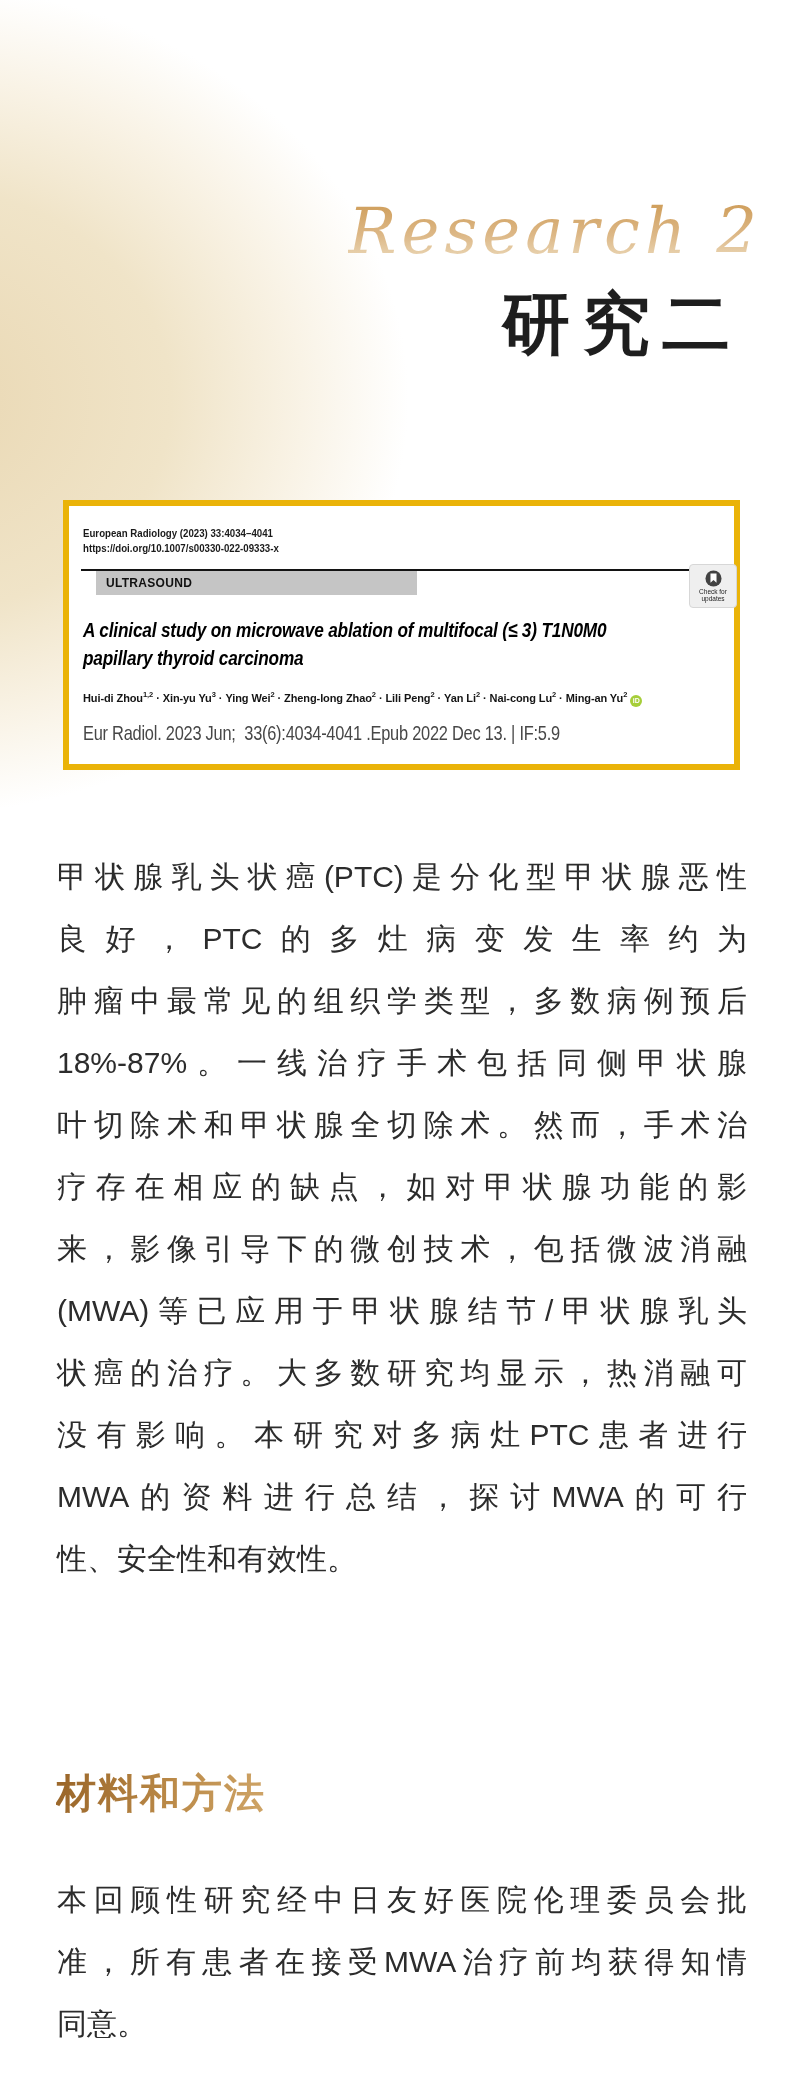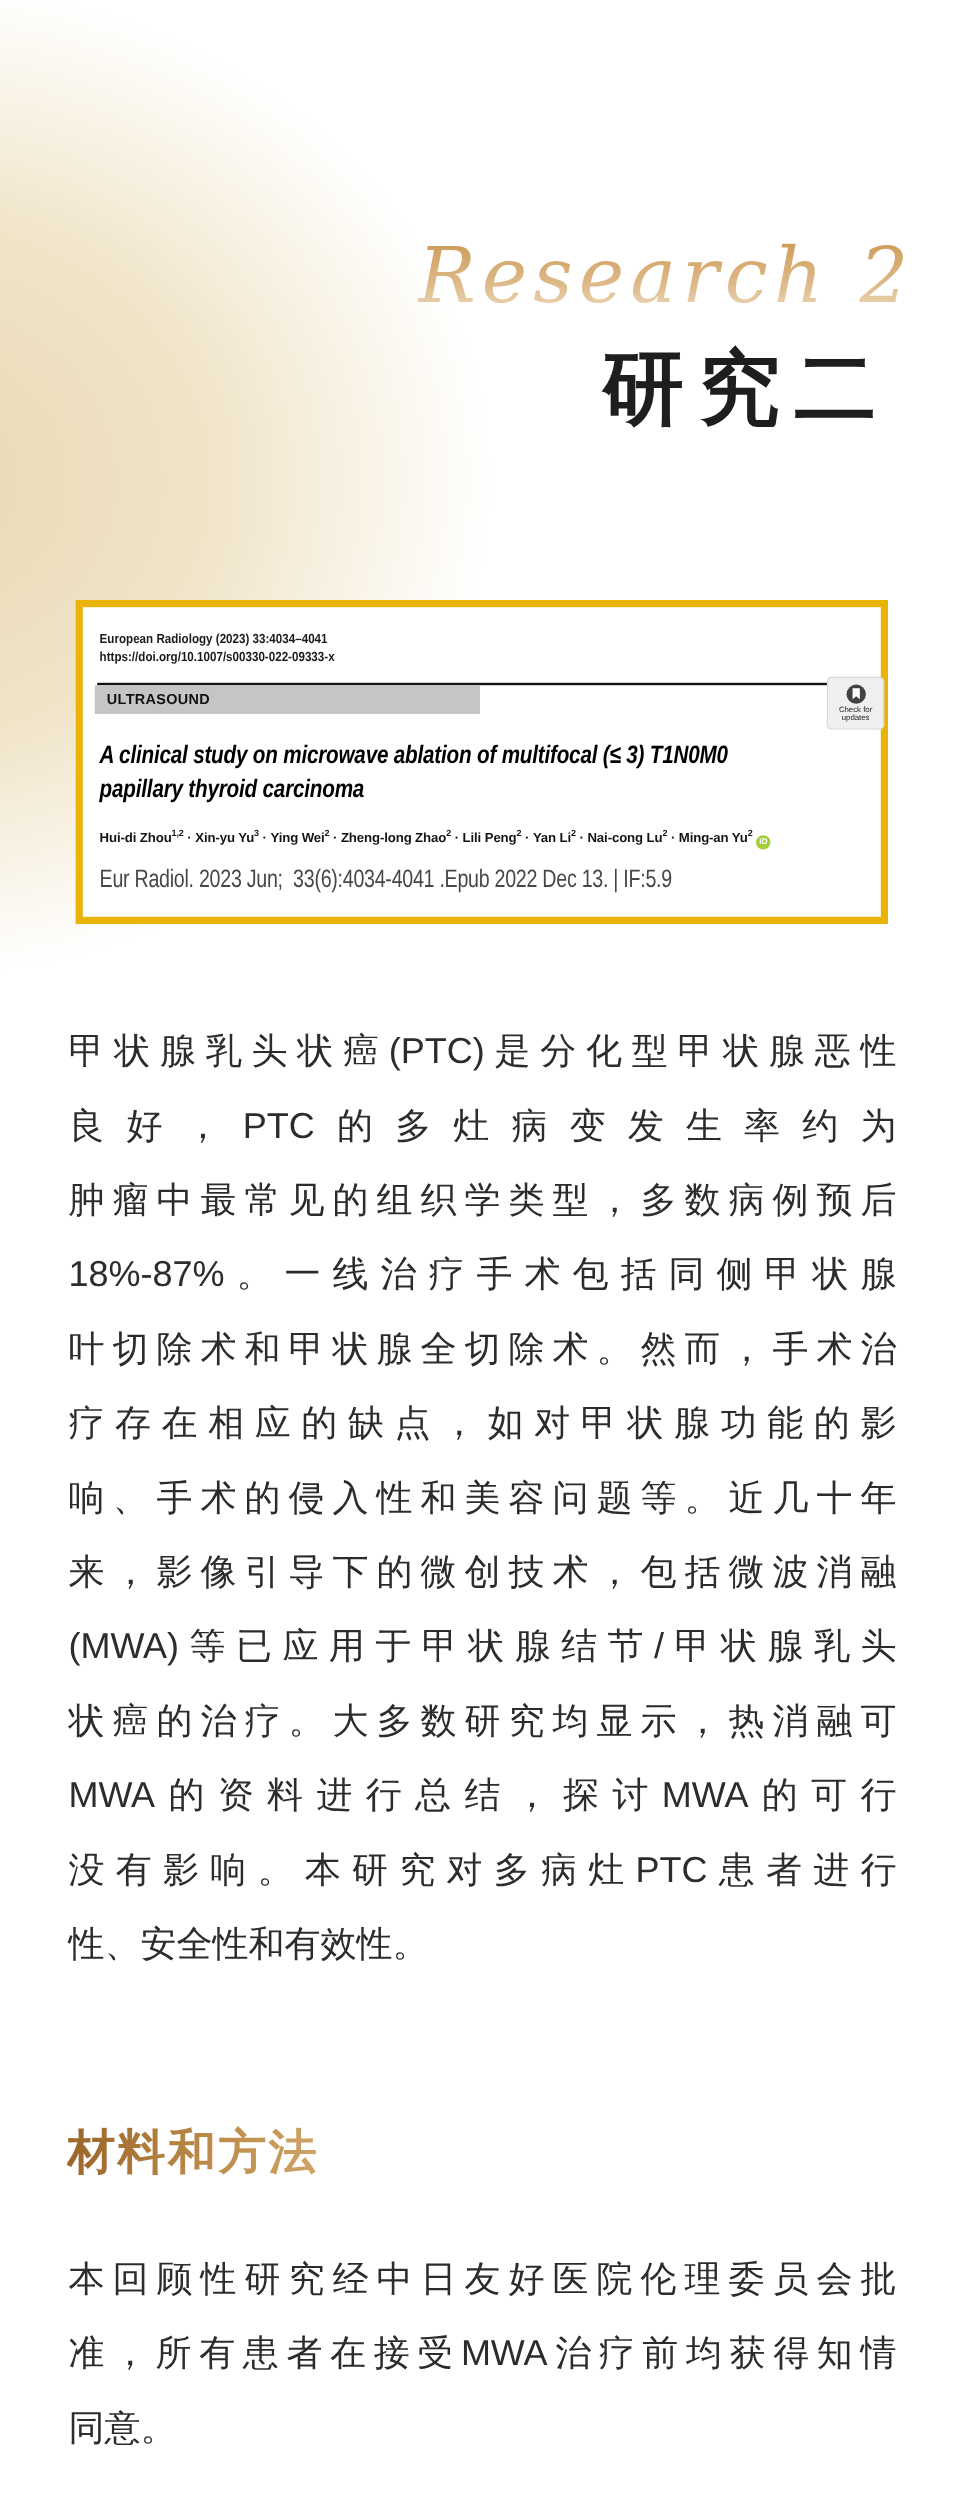--- a/index.html
+++ b/index.html
@@ -33,21 +33,21 @@
     box-sizing:border-box;background:#fff;border:6px solid #eab308;
   }
   .card .jr,.card .doi{
     position:absolute;left:14px;font-size:11px;font-weight:700;color:#1a1a1a;
     transform:scaleX(0.88);transform-origin:left top;white-space:nowrap;
   }
   .card .jr{top:21px;}
   .card .doi{top:36px;}
   .card .rule{position:absolute;left:12px;top:63px;width:648px;height:2px;background:#131313;}
   .card .tag{
-    position:absolute;left:10px;top:65px;width:321px;height:24px;box-sizing:border-box;
+    position:absolute;left:27px;top:65px;width:321px;height:24px;box-sizing:border-box;
     background:#c5c5c5;color:#111;font-size:12px;font-weight:700;
     line-height:24px;padding-left:10px;letter-spacing:0.3px;
   }
   .badge{
     position:absolute;left:620px;top:58px;width:48px;height:44px;box-sizing:border-box;
     background:#efefef;border:1px solid #d7d7d7;border-radius:4px;
     display:flex;flex-direction:column;align-items:center;justify-content:center;gap:1px;
   }
   .badge svg{width:17px;height:17px;display:block;}
   .badge .bt{font-size:6.5px;line-height:7.5px;color:#222;text-align:center;white-space:nowrap;}
@@ -119,26 +119,25 @@
   <div class="cite">Eur Radiol. 2023 Jun;  33(6):4034-4041 .Epub 2022 Dec 13. | IF:5.9</div>
 </div>
 
 <div class="para para1">
     <div class="line">甲状腺乳头状癌(PTC)是分化型甲状腺恶性</div>
     <div class="line">良好，PTC的多灶病变发生率约为</div>
     <div class="line">肿瘤中最常见的组织学类型，多数病例预后</div>
     <div class="line">18%-87%。一线治疗手术包括同侧甲状腺</div>
     <div class="line">叶切除术和甲状腺全切除术。然而，手术治</div>
     <div class="line">疗存在相应的缺点，如对甲状腺功能的影</div>
-    <div class="line">响、手术的侵入性和美容问题等。近几十年</div>
     <div class="line">来，影像引导下的微创技术，包括微波消融</div>
     <div class="line">(MWA)等已应用于甲状腺结节/甲状腺乳头</div>
     <div class="line">状癌的治疗。大多数研究均显示，热消融可</div>
+    <div class="line">没有影响。本研究对多病灶PTC患者进行</div>
     <div class="line">MWA的资料进行总结，探讨MWA的可行</div>
-    <div class="line">没有影响。本研究对多病灶PTC患者进行</div>
     <div class="line noj">性、安全性和有效性。</div>
   </div>
 
 <div class="section-heading">材料和方法</div>
 
 <div class="para para2">
     <div class="line">本回顾性研究经中日友好医院伦理委员会批</div>
     <div class="line">准，所有患者在接受MWA治疗前均获得知情</div>
     <div class="line noj">同意。</div>
   </div>

